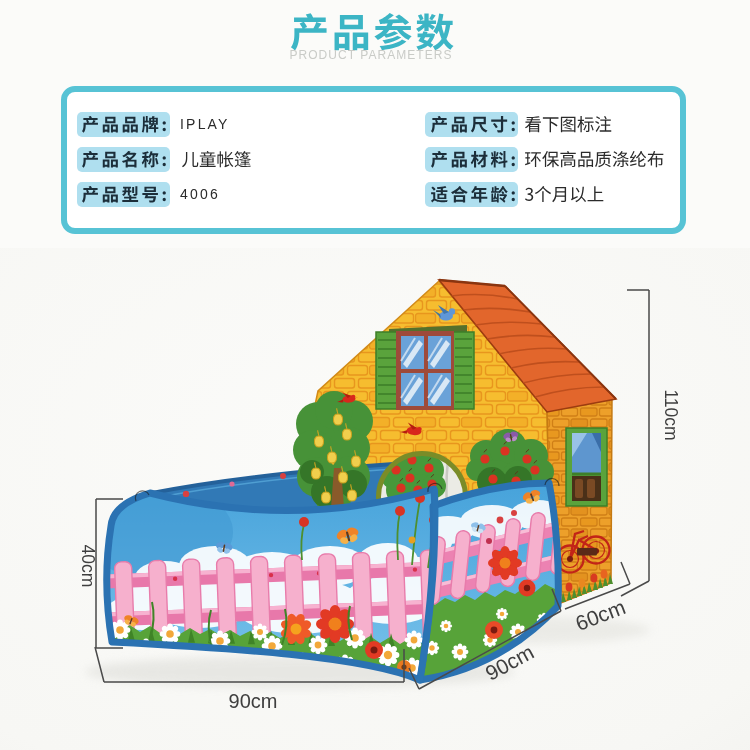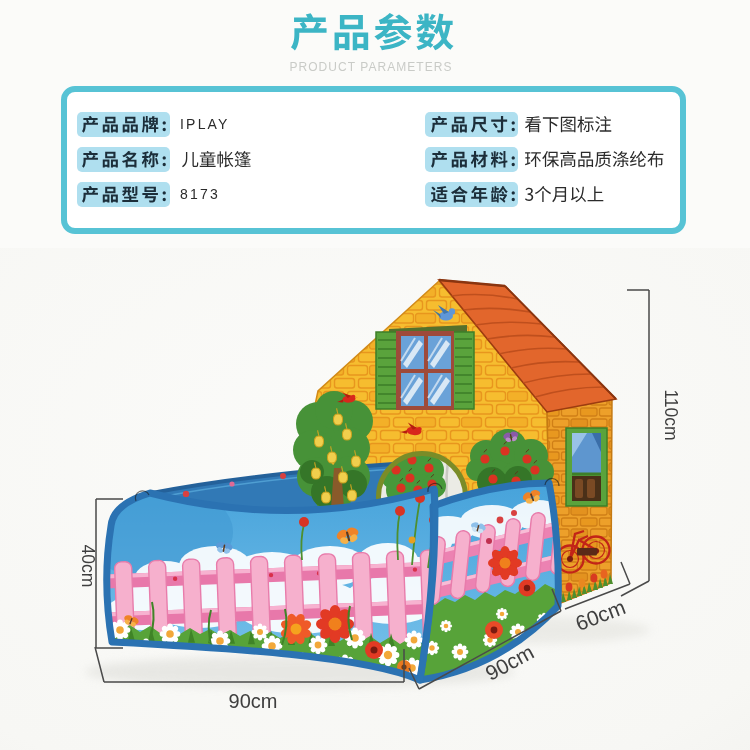--- a/index.html
+++ b/index.html
@@ -8,21 +8,21 @@
 .val{position:absolute;color:#2b2b2b;font-size:14px;line-height:25px;letter-spacing:2.2px;}
 </style></head>
 <body>
 
 <svg style="position:absolute;left:288.7px;top:11.2px;" width="166.6" height="41.6">
     <g transform="translate(1.06,35.62) scale(0.03900,-0.03900)">
       <path fill="#3cb5c5" d="M403 824C419 801 435 773 448 746H102V632H332L246 595C272 558 301 510 317 472H111V333C111 231 103 87 24 -16C51 -31 105 -78 125 -102C218 17 237 205 237 331V355H936V472H724L807 589L672 631C656 583 626 518 599 472H367L436 503C421 540 388 592 357 632H915V746H590C577 778 552 822 527 854Z M1394 695H1746V561H1394ZM1278 810V447H1868V810ZM1140 363V-90H1254V-39H1403V-84H1523V363ZM1254 76V248H1403V76ZM1607 363V-90H1722V-39H1883V-85H2003V363ZM1722 76V248H1883V76Z M2752 281C2669 225 2504 183 2366 164C2391 139 2418 101 2432 72C2584 102 2748 153 2852 231ZM2870 180C2760 78 2534 32 2297 14C2319 -14 2343 -59 2354 -92C2615 -61 2844 -4 2982 129ZM2311 574C2338 583 2371 587 2502 593C2492 571 2482 550 2470 530H2187V424H2394C2332 355 2254 300 2163 262C2190 240 2235 192 2253 168C2312 198 2366 234 2416 278C2433 260 2448 240 2459 225C2559 247 2685 289 2771 340L2673 394C2625 367 2542 342 2464 324C2494 355 2521 388 2545 424H2741C2814 316 2923 222 3037 168C3055 198 3091 242 3118 265C3029 299 2943 357 2879 424H3098V530H2607C2618 552 2628 575 2637 599L2895 609C2917 589 2936 570 2950 553L3052 621C2995 684 2881 769 2794 825L2699 765C2727 746 2757 724 2787 701L2507 694C2561 727 2614 764 2662 803L2554 862C2484 793 2385 732 2353 715C2323 698 2300 687 2276 683C2288 652 2305 597 2311 574Z M3634 838C3618 800 3590 745 3568 710L3644 676C3670 707 3702 753 3735 798ZM3584 238C3566 203 3542 172 3515 145L3433 185L3463 238ZM3290 147C3336 129 3385 105 3433 80C3376 45 3309 19 3236 3C3256 -18 3279 -60 3290 -87C3380 -62 3461 -26 3529 25C3558 7 3584 -11 3605 -27L3676 51C3656 65 3631 80 3605 96C3656 154 3695 226 3720 315L3655 339L3637 335H3511L3527 374L3421 393C3414 374 3406 355 3397 335H3270V238H3347C3328 204 3308 173 3290 147ZM3277 797C3301 758 3325 706 3332 672H3253V578H3401C3355 529 3291 485 3232 461C3254 439 3280 400 3294 373C3344 401 3397 442 3443 488V399H3554V507C3592 477 3631 444 3653 423L3716 506C3698 519 3643 552 3597 578H3744V672H3554V850H3443V672H3340L3423 708C3415 744 3389 795 3363 833ZM3822 847C3800 667 3755 496 3675 392C3699 375 3744 336 3761 316C3780 343 3798 373 3814 406C3833 330 3856 259 3885 196C3833 112 3760 49 3659 3C3679 -20 3711 -70 3721 -94C3815 -46 3888 14 3944 89C3989 20 4045 -38 4114 -81C4131 -51 4166 -8 4192 13C4116 55 4056 118 4009 196C4057 295 4087 413 4106 554H4169V665H3901C3913 719 3924 774 3932 831ZM3994 554C3984 469 3969 393 3946 327C3919 397 3899 473 3885 554Z"></path>
     </g>
   </svg>
 
-<div class="abs" style="left:0;top:60px;width:742px;text-align:center;color:#c9cbc7;font-size:12px;letter-spacing:1.05px;">PRODUCT PARAMETERS</div>
+<div class="abs" style="left:0;top:48px;width:742px;text-align:center;color:#c9cbc7;font-size:12px;letter-spacing:1.05px;">PRODUCT PARAMETERS</div>
 
 <div class="abs" style="left:61px;top:86px;width:625px;height:148px;border:6px solid #57c3d5;border-radius:14px;background:#fff;box-sizing:border-box;"></div>
 
 <div class="pill" style="left:77px;top:112px;"></div>
 <svg style="position:absolute;left:80.0px;top:114.3px;" width="87.8" height="20.7">
     <g transform="translate(1.58,16.95) scale(0.01750,-0.01750)">
       <path fill="#1c2e3a" d="M403 824C419 801 435 773 448 746H102V632H332L246 595C272 558 301 510 317 472H111V333C111 231 103 87 24 -16C51 -31 105 -78 125 -102C218 17 237 205 237 331V355H936V472H724L807 589L672 631C656 583 626 518 599 472H367L436 503C421 540 388 592 357 632H915V746H590C577 778 552 822 527 854Z M1464 695H1816V561H1464ZM1348 810V447H1938V810ZM1210 363V-90H1324V-39H1473V-84H1593V363ZM1324 76V248H1473V76ZM1677 363V-90H1792V-39H1953V-85H2073V363ZM1792 76V248H1953V76Z M2604 695H2956V561H2604ZM2488 810V447H3078V810ZM2350 363V-90H2464V-39H2613V-84H2733V363ZM2464 76V248H2613V76ZM2817 363V-90H2932V-39H3093V-85H3213V363ZM2932 76V248H3093V76Z M3859 756V356H3997C3967 320 3921 286 3852 259C3870 247 3895 226 3913 208H3825V108H4139V-90H4251V108H4383V208H4251V335H4139V208H3961C4043 248 4091 300 4120 356H4357V756H4139L4181 828L4048 851C4042 824 4030 788 4018 756ZM3965 515H4056C4054 493 4052 470 4045 446H3965ZM4157 515H4247V446H4150C4154 469 4156 493 4157 515ZM3965 666H4056V599H3965ZM4157 666H4247V599H4157ZM3506 823V450C3506 310 3498 88 3443 -57C3472 -64 3519 -80 3543 -92C3580 11 3597 145 3604 269H3692V-91H3799V370H3608L3609 450V485H3842V586H3777V849H3673V586H3609V823Z M4723 366C4775 366 4814 407 4814 461C4814 516 4775 557 4723 557C4670 557 4631 516 4631 461C4631 407 4670 366 4723 366ZM4723 -14C4775 -14 4814 28 4814 82C4814 137 4775 178 4723 178C4670 178 4631 137 4631 82C4631 28 4670 -14 4723 -14Z"></path>
     </g>
   </svg>
 
@@ -62,21 +62,21 @@
   </svg>
 
 <div class="val" style="left:180px;top:112px;">IPLAY</div>
 
 <svg style="position:absolute;left:180.0px;top:149.3px;" width="72.8" height="20.4">
     <g transform="translate(1.44,16.88) scale(0.01750,-0.01750)">
       <path fill="#2b2b2b" d="M259 798V474C259 294 236 107 32 -24C50 -37 75 -65 86 -82C308 62 334 270 334 473V798ZM630 799V58C630 -42 653 -70 735 -70C752 -70 837 -70 853 -70C939 -70 957 -7 964 178C944 183 913 197 894 212C890 46 885 2 848 2C830 2 760 2 744 2C712 2 706 11 706 57V799Z M1664 705C1651 675 1628 633 1609 600H1374L1384 603C1375 632 1352 674 1329 705ZM1443 831C1455 812 1468 788 1479 766H1115V705H1324L1259 687C1277 662 1294 628 1304 600H1049V538H1951V600H1689C1706 626 1725 657 1742 687L1664 705H1888V766H1560C1548 791 1530 824 1512 850ZM1159 485V193H1462V128H1119V71H1462V2H1046V-58H1955V2H1536V71H1882V128H1536V193H1842V485ZM1230 316H1462V244H1230ZM1536 316H1769V244H1536ZM1230 435H1462V364H1230ZM1536 435H1769V364H1536Z M2841 796C2786 695 2692 598 2597 537C2613 524 2641 495 2652 482C2748 552 2849 660 2911 774ZM2484 -85C2501 -71 2530 -59 2734 24C2730 40 2727 70 2727 91L2570 34V377H2659C2705 188 2790 27 2914 -59C2925 -40 2949 -14 2965 0C2853 70 2772 214 2728 377H2954V451H2570V820H2498V451H2409V377H2498V45C2498 5 2470 -14 2453 -22C2465 -38 2479 -68 2484 -85ZM2058 650V125H2119V583H2188V-80H2255V583H2320V206C2320 198 2318 196 2310 196C2303 195 2282 195 2255 196C2264 178 2272 149 2273 130C2312 130 2338 132 2356 143C2375 155 2378 176 2378 205V650H2255V839H2188V650Z M3087 561C3133 518 3195 456 3224 420L3284 461C3252 496 3190 555 3144 596ZM3259 362H3057V297H3189V83C3143 67 3090 29 3039 -17L3088 -77C3142 -19 3194 30 3232 30C3255 30 3287 3 3329 -20C3399 -56 3485 -66 3600 -66C3696 -66 3864 -61 3942 -56C3944 -37 3955 -4 3963 14C3864 4 3714 -2 3601 -2C3494 -2 3408 4 3345 38C3306 58 3282 77 3259 86ZM3606 368V310H3384V263H3606V217H3403V172H3606V124H3343V77H3606V15H3673V77H3923V124H3673V172H3870V217H3673V263H3886V310H3673V368ZM3527 538H3758C3726 510 3686 485 3639 464C3591 485 3552 510 3524 536ZM3551 646C3514 592 3441 537 3338 497C3354 488 3374 468 3384 454C3419 470 3451 486 3479 505C3504 481 3535 458 3572 438C3486 409 3389 390 3297 380C3308 366 3321 343 3327 327C3432 342 3542 367 3638 406C3718 373 3817 347 3929 335C3937 351 3953 377 3965 390C3867 398 3779 415 3706 439C3768 472 3819 513 3855 563L3815 587L3804 584H3577C3592 600 3606 616 3618 633ZM3183 845C3152 768 3098 692 3038 641C3055 632 3085 611 3099 600C3128 628 3157 664 3184 704H3231L3288 592L3357 609L3305 704H3471V764H3221C3233 784 3243 805 3252 826ZM3584 845C3552 766 3491 691 3423 642C3441 634 3472 616 3487 605C3520 631 3553 665 3582 704H3660C3685 670 3713 628 3728 603L3797 623L3740 704H3934V764H3622C3634 784 3645 806 3654 827Z"></path>
     </g>
   </svg>
 
-<div class="val" style="left:180px;top:182px;">8173</div>
+<div class="val" style="left:180px;top:182px;">4006</div>
 
 <svg style="position:absolute;left:523.0px;top:114.4px;" width="90.3" height="20.2">
     <g transform="translate(1.42,16.77) scale(0.01750,-0.01750)">
       <path fill="#2b2b2b" d="M332 214H768V144H332ZM332 267V335H768V267ZM332 92H768V18H332ZM826 832C666 800 362 785 118 783C125 767 132 742 133 725C220 725 314 727 408 731C401 708 394 685 386 662H132V602H364C354 577 343 552 330 527H59V465H296C233 359 147 267 33 202C49 187 71 160 81 143C150 184 209 234 260 291V-82H332V-42H768V-82H843V395H340C355 418 369 441 382 465H941V527H413C425 552 436 577 446 602H883V662H468L491 735C635 744 773 758 874 778Z M1055 766V691H1441V-79H1520V451C1635 389 1769 306 1839 250L1892 318C1812 379 1653 469 1534 527L1520 511V691H1946V766Z M2375 279C2455 262 2557 227 2613 199L2644 250C2588 276 2487 309 2407 325ZM2275 152C2413 135 2586 95 2682 61L2715 117C2618 149 2445 188 2310 203ZM2084 796V-80H2156V-38H2842V-80H2917V796ZM2156 29V728H2842V29ZM2414 708C2364 626 2278 548 2192 497C2208 487 2234 464 2245 452C2275 472 2306 496 2337 523C2367 491 2404 461 2444 434C2359 394 2263 364 2174 346C2187 332 2203 303 2210 285C2308 308 2413 345 2508 396C2591 351 2686 317 2781 296C2790 314 2809 340 2823 353C2735 369 2647 396 2569 432C2644 481 2707 538 2749 606L2706 631L2695 628H2436C2451 647 2465 666 2477 686ZM2378 563 2385 570H2644C2608 531 2560 496 2506 465C2455 494 2411 527 2378 563Z M3466 764V693H3902V764ZM3779 325C3826 225 3873 95 3888 16L3957 41C3940 120 3892 247 3843 345ZM3491 342C3465 236 3420 129 3364 57C3381 49 3411 28 3425 18C3479 94 3529 211 3560 327ZM3422 525V454H3636V18C3636 5 3632 1 3617 0C3604 0 3557 -1 3505 1C3515 -22 3526 -54 3529 -76C3599 -76 3645 -74 3674 -62C3703 -49 3712 -26 3712 17V454H3956V525ZM3202 840V628H3049V558H3186C3153 434 3088 290 3024 215C3038 196 3058 165 3066 145C3116 209 3165 314 3202 422V-79H3277V444C3311 395 3351 333 3368 301L3412 360C3392 388 3306 498 3277 531V558H3408V628H3277V840Z M4094 774C4159 743 4242 695 4284 662L4327 724C4284 755 4200 800 4136 828ZM4042 497C4105 467 4187 420 4227 388L4269 451C4227 482 4144 526 4083 553ZM4071 -18 4134 -69C4194 24 4263 150 4316 255L4262 305C4204 191 4125 59 4071 -18ZM4548 819C4582 767 4617 697 4631 653L4704 682C4689 726 4651 793 4616 844ZM4334 649V578H4597V352H4372V281H4597V23H4302V-49H4962V23H4675V281H4902V352H4675V578H4938V649Z"></path>
     </g>
   </svg>
 
 <svg style="position:absolute;left:523.0px;top:149.4px;" width="142.3" height="20.2">
     <g transform="translate(1.37,16.75) scale(0.01750,-0.01750)">
       <path fill="#2b2b2b" d="M677 494C752 410 841 295 881 224L942 271C900 340 808 452 734 534ZM36 102 55 31C137 61 243 98 343 135L331 203L230 167V413H319V483H230V702H340V772H41V702H160V483H56V413H160V143ZM391 776V703H646C583 527 479 371 354 271C372 257 401 227 413 212C482 273 546 351 602 440V-77H676V577C695 618 713 660 728 703H944V776Z M1452 726H1824V542H1452ZM1380 793V474H1598V350H1306V281H1554C1486 175 1380 74 1277 23C1294 9 1317 -18 1329 -36C1427 21 1528 121 1598 232V-80H1673V235C1740 125 1836 20 1928 -38C1941 -19 1964 7 1981 22C1884 74 1782 175 1718 281H1954V350H1673V474H1899V793ZM1277 837C1219 686 1123 537 1023 441C1036 424 1058 384 1065 367C1102 404 1138 448 1173 496V-77H1245V607C1284 673 1319 744 1347 815Z M2286 559H2719V468H2286ZM2211 614V413H2797V614ZM2441 826 2470 736H2059V670H2937V736H2553C2542 768 2527 810 2513 843ZM2096 357V-79H2168V294H2830V-1C2830 -12 2825 -16 2813 -16C2801 -16 2754 -17 2711 -15C2720 -31 2731 -54 2735 -72C2799 -72 2842 -72 2869 -63C2896 -53 2905 -37 2905 0V357ZM2281 235V-21H2352V29H2706V235ZM2352 179H2638V85H2352Z M3302 726H3701V536H3302ZM3229 797V464H3778V797ZM3083 357V-80H3155V-26H3364V-71H3439V357ZM3155 47V286H3364V47ZM3549 357V-80H3621V-26H3849V-74H3925V357ZM3621 47V286H3849V47Z M4594 69C4695 32 4821 -31 4890 -74L4943 -23C4873 17 4747 77 4647 115ZM4542 348V258C4542 178 4521 60 4212 -21C4230 -36 4252 -63 4262 -79C4585 16 4619 155 4619 257V348ZM4291 460V114H4366V389H4796V110H4874V460H4587L4601 558H4950V625H4608L4619 734C4720 745 4814 758 4891 775L4831 835C4673 799 4382 776 4140 766V487C4140 334 4131 121 4036 -30C4055 -37 4088 -56 4102 -68C4200 89 4214 324 4214 487V558H4525L4514 460ZM4531 625H4214V704C4319 708 4432 716 4539 726Z M5425 190C5394 121 5344 50 5289 2C5306 -7 5336 -25 5349 -36C5401 16 5457 94 5492 172ZM5759 164C5809 109 5863 33 5888 -18L5950 17C5925 67 5870 140 5817 193ZM5092 775C5155 745 5234 696 5272 661L5316 722C5277 756 5196 802 5135 829ZM5041 504C5105 476 5184 431 5223 398L5264 462C5223 493 5143 537 5080 562ZM5066 -18 5132 -63C5184 29 5247 156 5293 262L5235 306C5183 192 5114 60 5066 -18ZM5530 690H5772C5738 639 5691 595 5636 557C5586 594 5547 636 5520 678ZM5545 839C5499 739 5412 652 5316 597C5332 585 5359 560 5371 548C5407 571 5444 600 5477 633C5503 595 5537 557 5579 521C5491 472 5389 438 5289 419C5302 403 5318 376 5325 359C5433 383 5542 422 5636 479C5710 429 5804 389 5917 365C5926 384 5945 413 5959 428C5855 445 5766 478 5695 518C5770 574 5833 643 5873 728L5827 752L5815 749H5574C5589 772 5602 796 5614 820ZM5601 408V299H5320V233H5601V6C5601 -6 5597 -10 5583 -10C5570 -11 5525 -11 5476 -10C5485 -28 5497 -56 5500 -76C5568 -76 5611 -75 5639 -64C5667 -52 5675 -32 5675 6V233H5939V299H5675V408Z M6042 56 6056 -16C6154 9 6285 41 6411 72L6404 137C6270 105 6132 75 6042 56ZM6055 423C6070 430 6094 436 6222 453C6176 388 6135 336 6116 316C6083 279 6060 255 6038 251C6046 231 6057 197 6061 182C6084 195 6120 205 6398 261C6396 276 6396 305 6398 325L6171 284C6250 373 6328 482 6394 592L6331 630C6312 593 6290 556 6267 521L6133 507C6194 593 6254 703 6300 809L6230 841C6188 720 6113 589 6090 555C6067 521 6049 498 6031 493C6040 474 6051 438 6055 423ZM6644 842C6601 724 6511 576 6374 472C6391 460 6414 434 6426 417C6535 504 6615 612 6671 717C6735 603 6825 491 6906 425C6919 444 6943 470 6961 483C6869 548 6766 674 6708 791L6723 828ZM6817 427C6757 379 6666 320 6586 275V472H6511V58C6511 -29 6537 -53 6635 -53C6654 -53 6786 -53 6807 -53C6894 -53 6915 -15 6924 123C6903 128 6872 141 6855 153C6851 36 6844 15 6802 15C6774 15 6664 15 6642 15C6594 15 6586 21 6586 58V198C6675 241 6786 307 6869 364Z M7399 841C7385 790 7367 738 7346 687H7061V614H7313C7246 481 7153 358 7031 275C7045 259 7065 230 7076 211C7130 249 7179 294 7222 343V13H7297V360H7509V-81H7585V360H7811V109C7811 95 7806 91 7789 90C7773 90 7715 89 7651 91C7661 72 7673 44 7676 23C7762 23 7815 23 7846 35C7877 47 7886 68 7886 108V431H7811H7585V566H7509V431H7291C7331 489 7366 550 7396 614H7941V687H7428C7446 732 7462 778 7476 823Z"></path>

